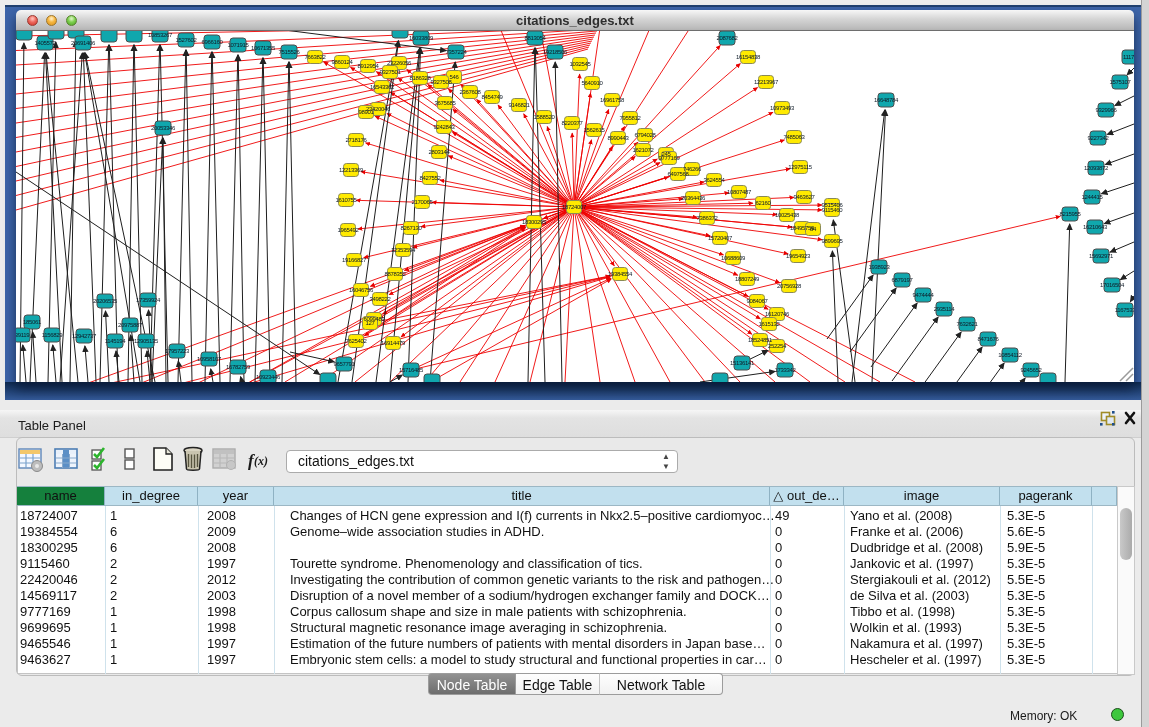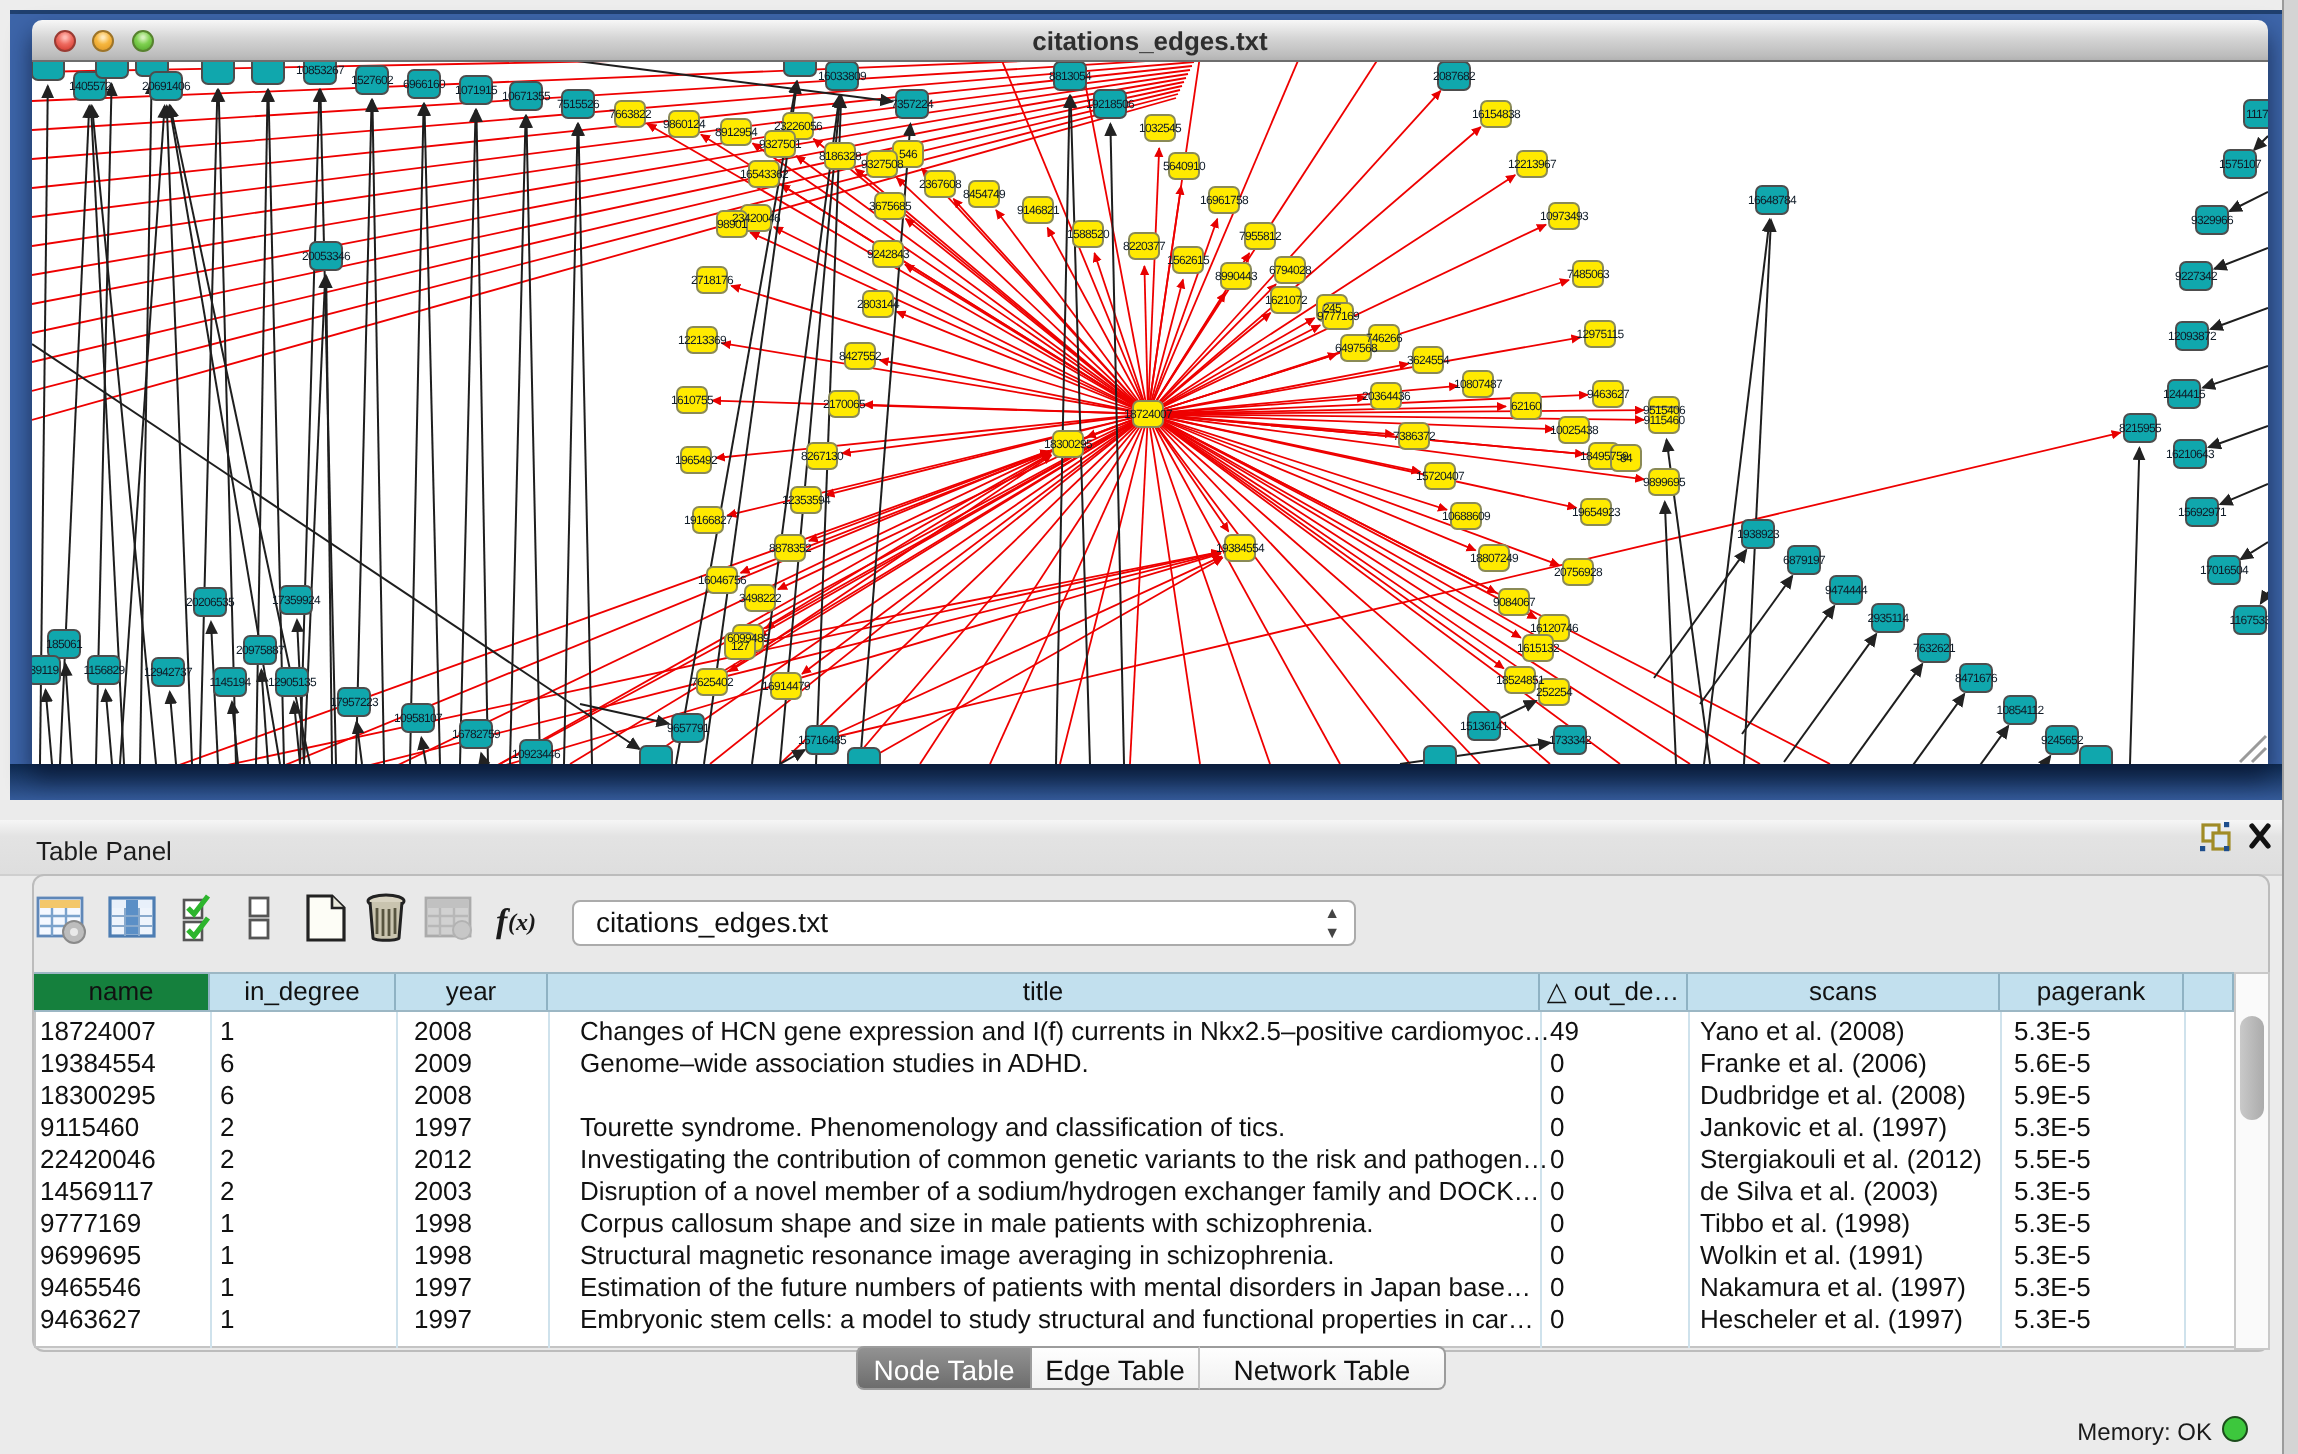--- a/index.html
+++ b/index.html
@@ -41,21 +41,21 @@
 
 #sbar{position:absolute;left:1117px;top:486px;width:18px;height:189px;background:#fafafa;border:1px solid #c9c9c9}
 #sthumb{position:absolute;left:1120px;top:508px;width:12px;height:52px;background:linear-gradient(90deg,#c9c9c9,#ababab);border-radius:6px}
 
 #tabs{position:absolute;left:428px;top:673px;height:22px;font-size:14px}
 .seg{position:absolute;top:0;height:22px;line-height:22px;text-align:center;border:1px solid #9c9c9c;background:linear-gradient(#fefefe,#f1f1f1)}
 #seg1{left:0;width:87px;background:linear-gradient(#929292,#6d6d6d);color:#fff;border-radius:4px 0 0 4px;border-right:none}
 #seg2{left:87px;width:85px;color:#111;border-right:1px solid #c2c2c2;border-left:1px solid #9c9c9c}
 #seg3{left:172px;width:123px;color:#111;border-left:none;border-radius:0 4px 4px 0}
 
-#mem{position:absolute;left:1010px;top:709px;width:96px;text-align:right;white-space:nowrap;font-size:12px;color:#1a1a1a}
+#mem{position:absolute;left:1010px;top:709px;width:96px;white-space:nowrap;font-size:12px;color:#1a1a1a}
 #memdot{position:absolute;left:1111px;top:708px;width:13px;height:13px;border-radius:50%;background:#3dc73d;border:1.5px solid #1c4c1c}
 
 #rstrip{left:1141px;top:0;width:8px;height:727px;background:#d4d4d4;border-left:1px solid #9b9b9b}
 </style></head>
 <body>
 <div id="app">
 <div class="abs" id="blue"></div>
 <div class="abs" id="winshadow"></div>
 <div class="abs" id="win">
   <div id="titlebar">
@@ -620,21 +620,21 @@
 <text x="236" y="19" font-family="Liberation Serif,serif" font-style="italic" font-weight="bold" font-size="12" fill="#1a1a1a">(x)</text>
 </svg>
 <div id="combo">citations_edges.txt<span class="arr">▲<br>▼</span></div>
 <div id="tbl"></div>
 <div id="thead"></div>
 <div class="th" style="left:17px;width:88px;background:#15803d;">name</div>
 <div class="th" style="left:105px;width:93px;">in_degree</div>
 <div class="th" style="left:198px;width:76px;">year</div>
 <div class="th" style="left:274px;width:496px;">title</div>
 <div class="th" style="left:770px;width:74px;">△ out_de…</div>
-<div class="th" style="left:844px;width:156px;">scans</div>
+<div class="th" style="left:844px;width:156px;">image</div>
 <div class="th" style="left:1000px;width:92px;">pagerank</div>
 <div class="th" style="left:1092px;width:25px;"></div>
 <div class="colsep" style="left:105px"></div>
 <div class="colsep" style="left:198px"></div>
 <div class="colsep" style="left:274px"></div>
 <div class="colsep" style="left:770px"></div>
 <div class="colsep" style="left:844px"></div>
 <div class="colsep" style="left:1000px"></div>
 <div class="colsep" style="left:1092px"></div>
 <div class="row" style="top:508px">
@@ -698,21 +698,21 @@
       <span class="c4">0</span>
       <span class="c5">Tibbo et al. (1998)</span>
       <span class="c6">5.3E-5</span>
 </div>
 <div class="row" style="top:620px">
 <span class="c0">9699695</span>
       <span class="c1">1</span>
       <span class="c2">1998</span>
 <span class="c3">Structural magnetic resonance image averaging in schizophrenia.</span>
       <span class="c4">0</span>
-      <span class="c5">Wolkin et al. (1991)</span>
+      <span class="c5">Wolkin et al. (1993)</span>
       <span class="c6">5.3E-5</span>
 </div>
 <div class="row" style="top:636px">
 <span class="c0">9465546</span>
       <span class="c1">1</span>
       <span class="c2">1997</span>
 <span class="c3">Estimation of the future numbers of patients with mental disorders in Japan base…</span>
       <span class="c4">0</span>
       <span class="c5">Nakamura et al. (1997)</span>
       <span class="c6">5.3E-5</span>

